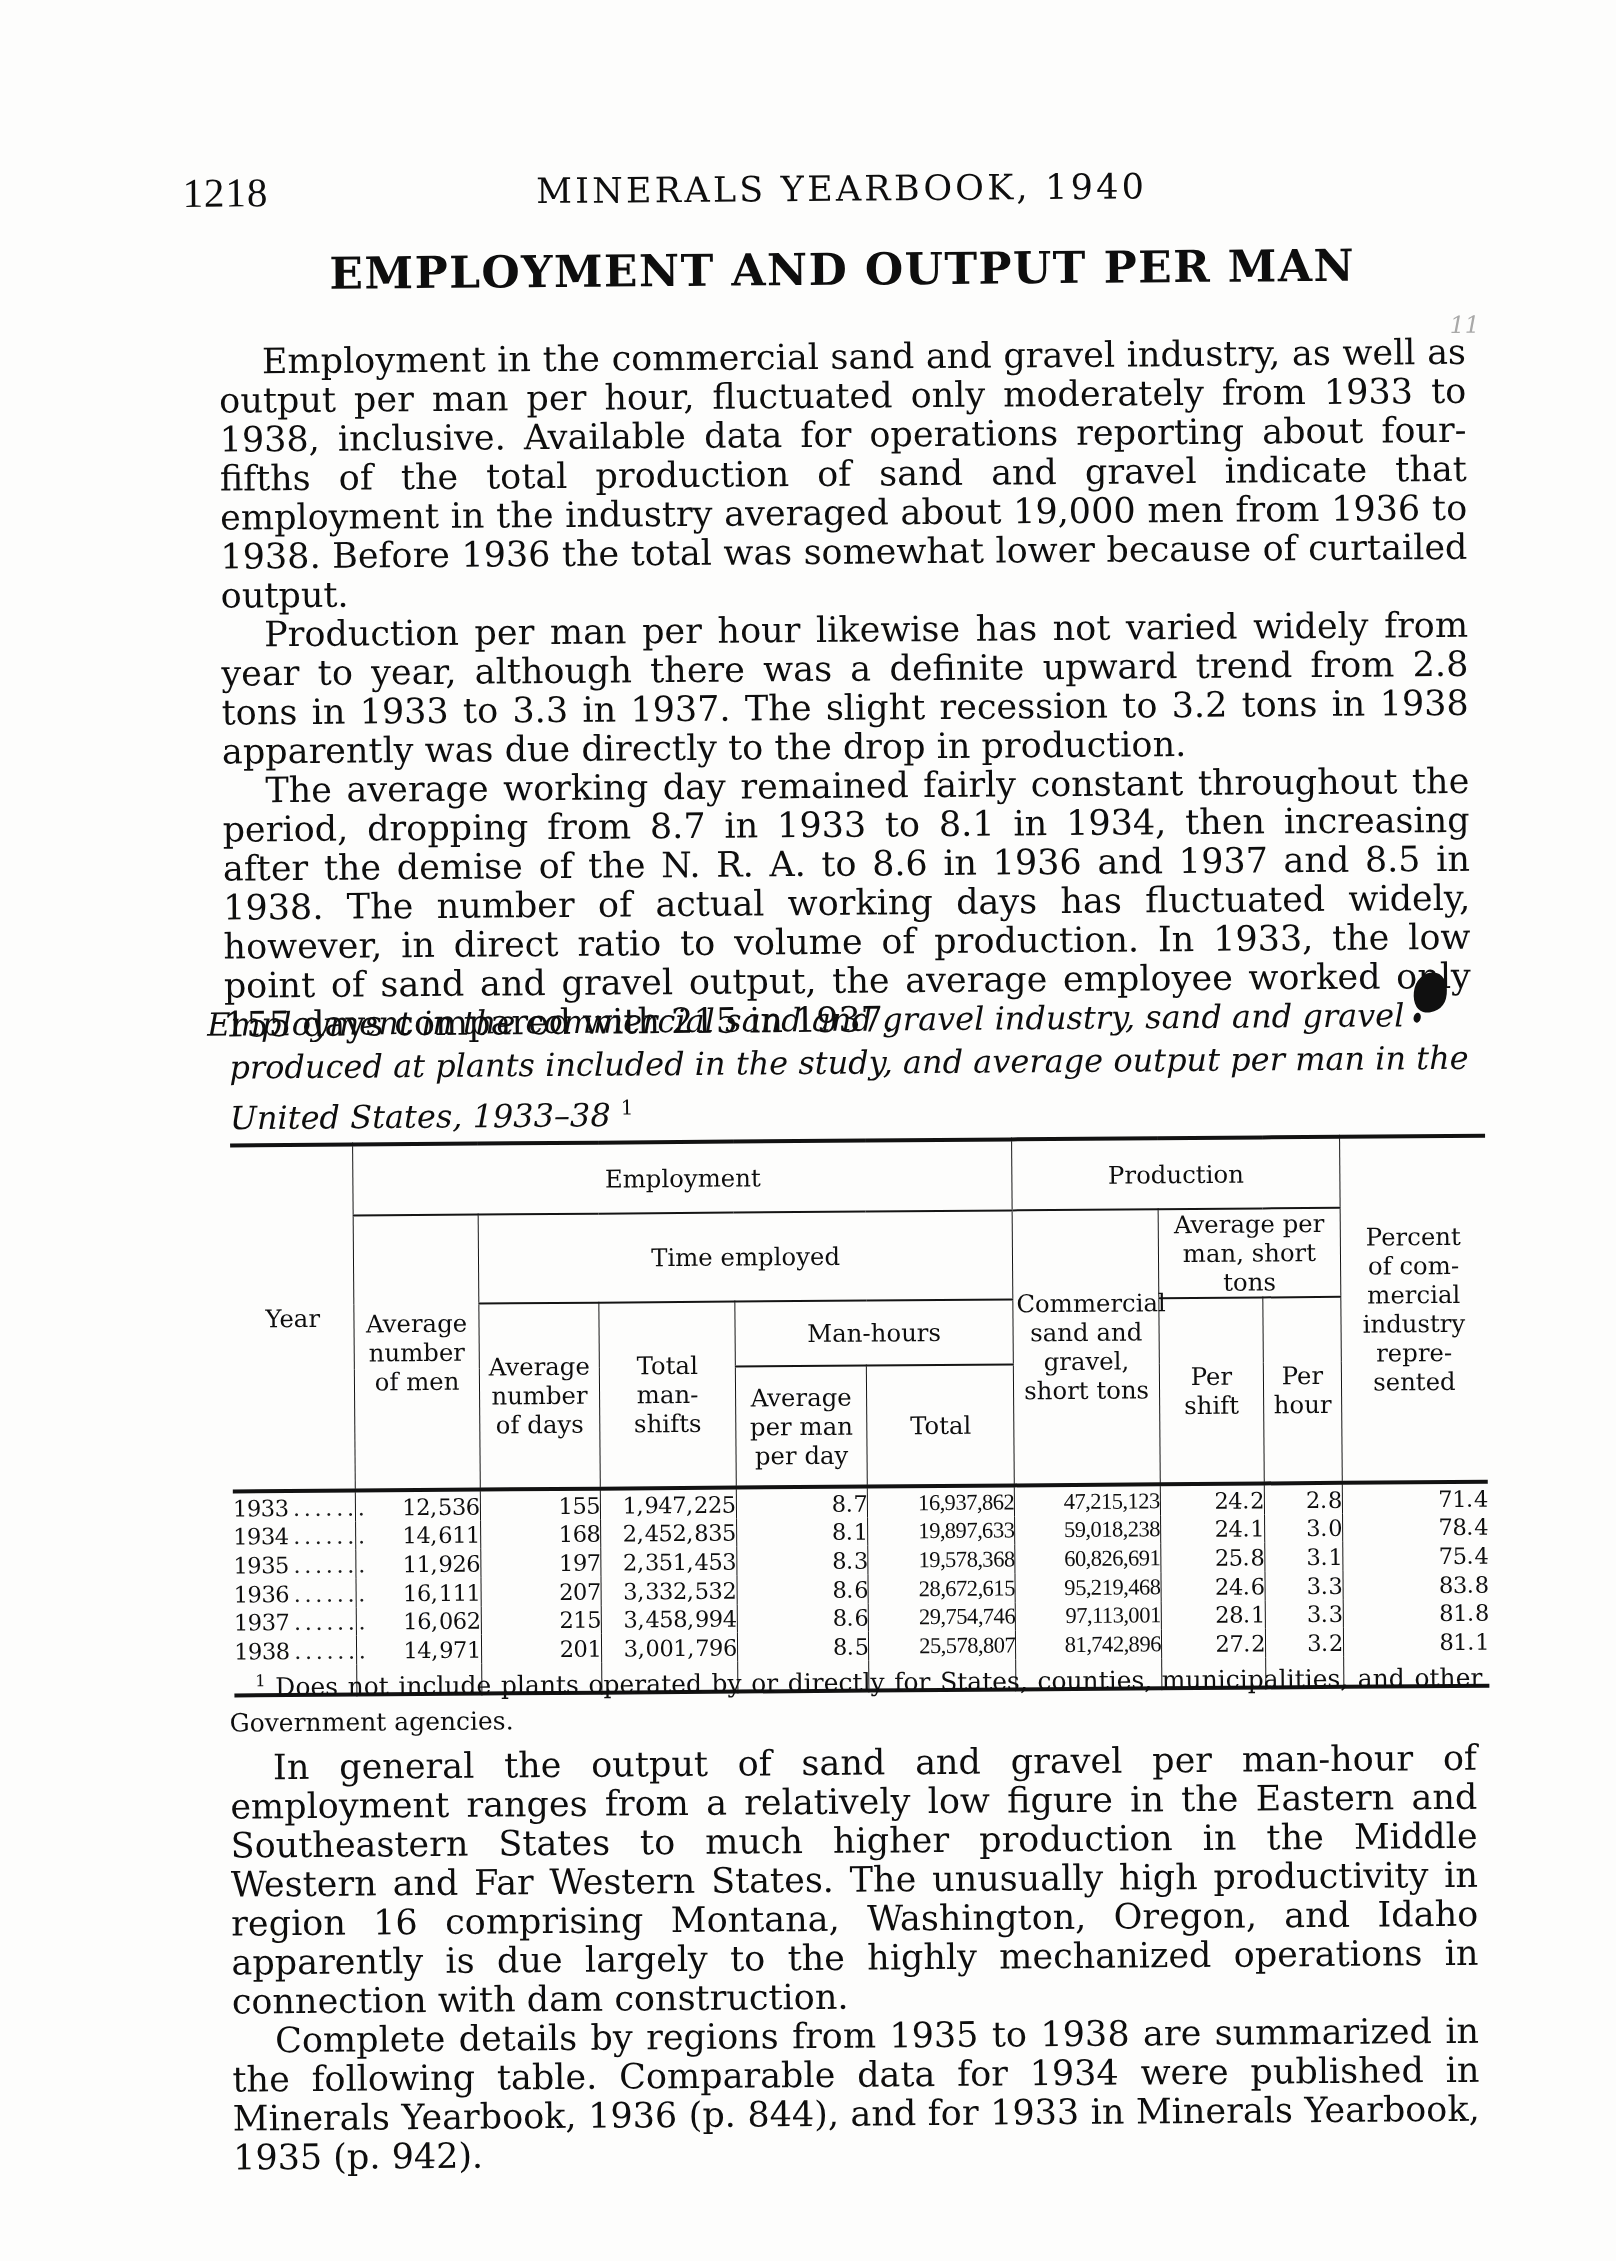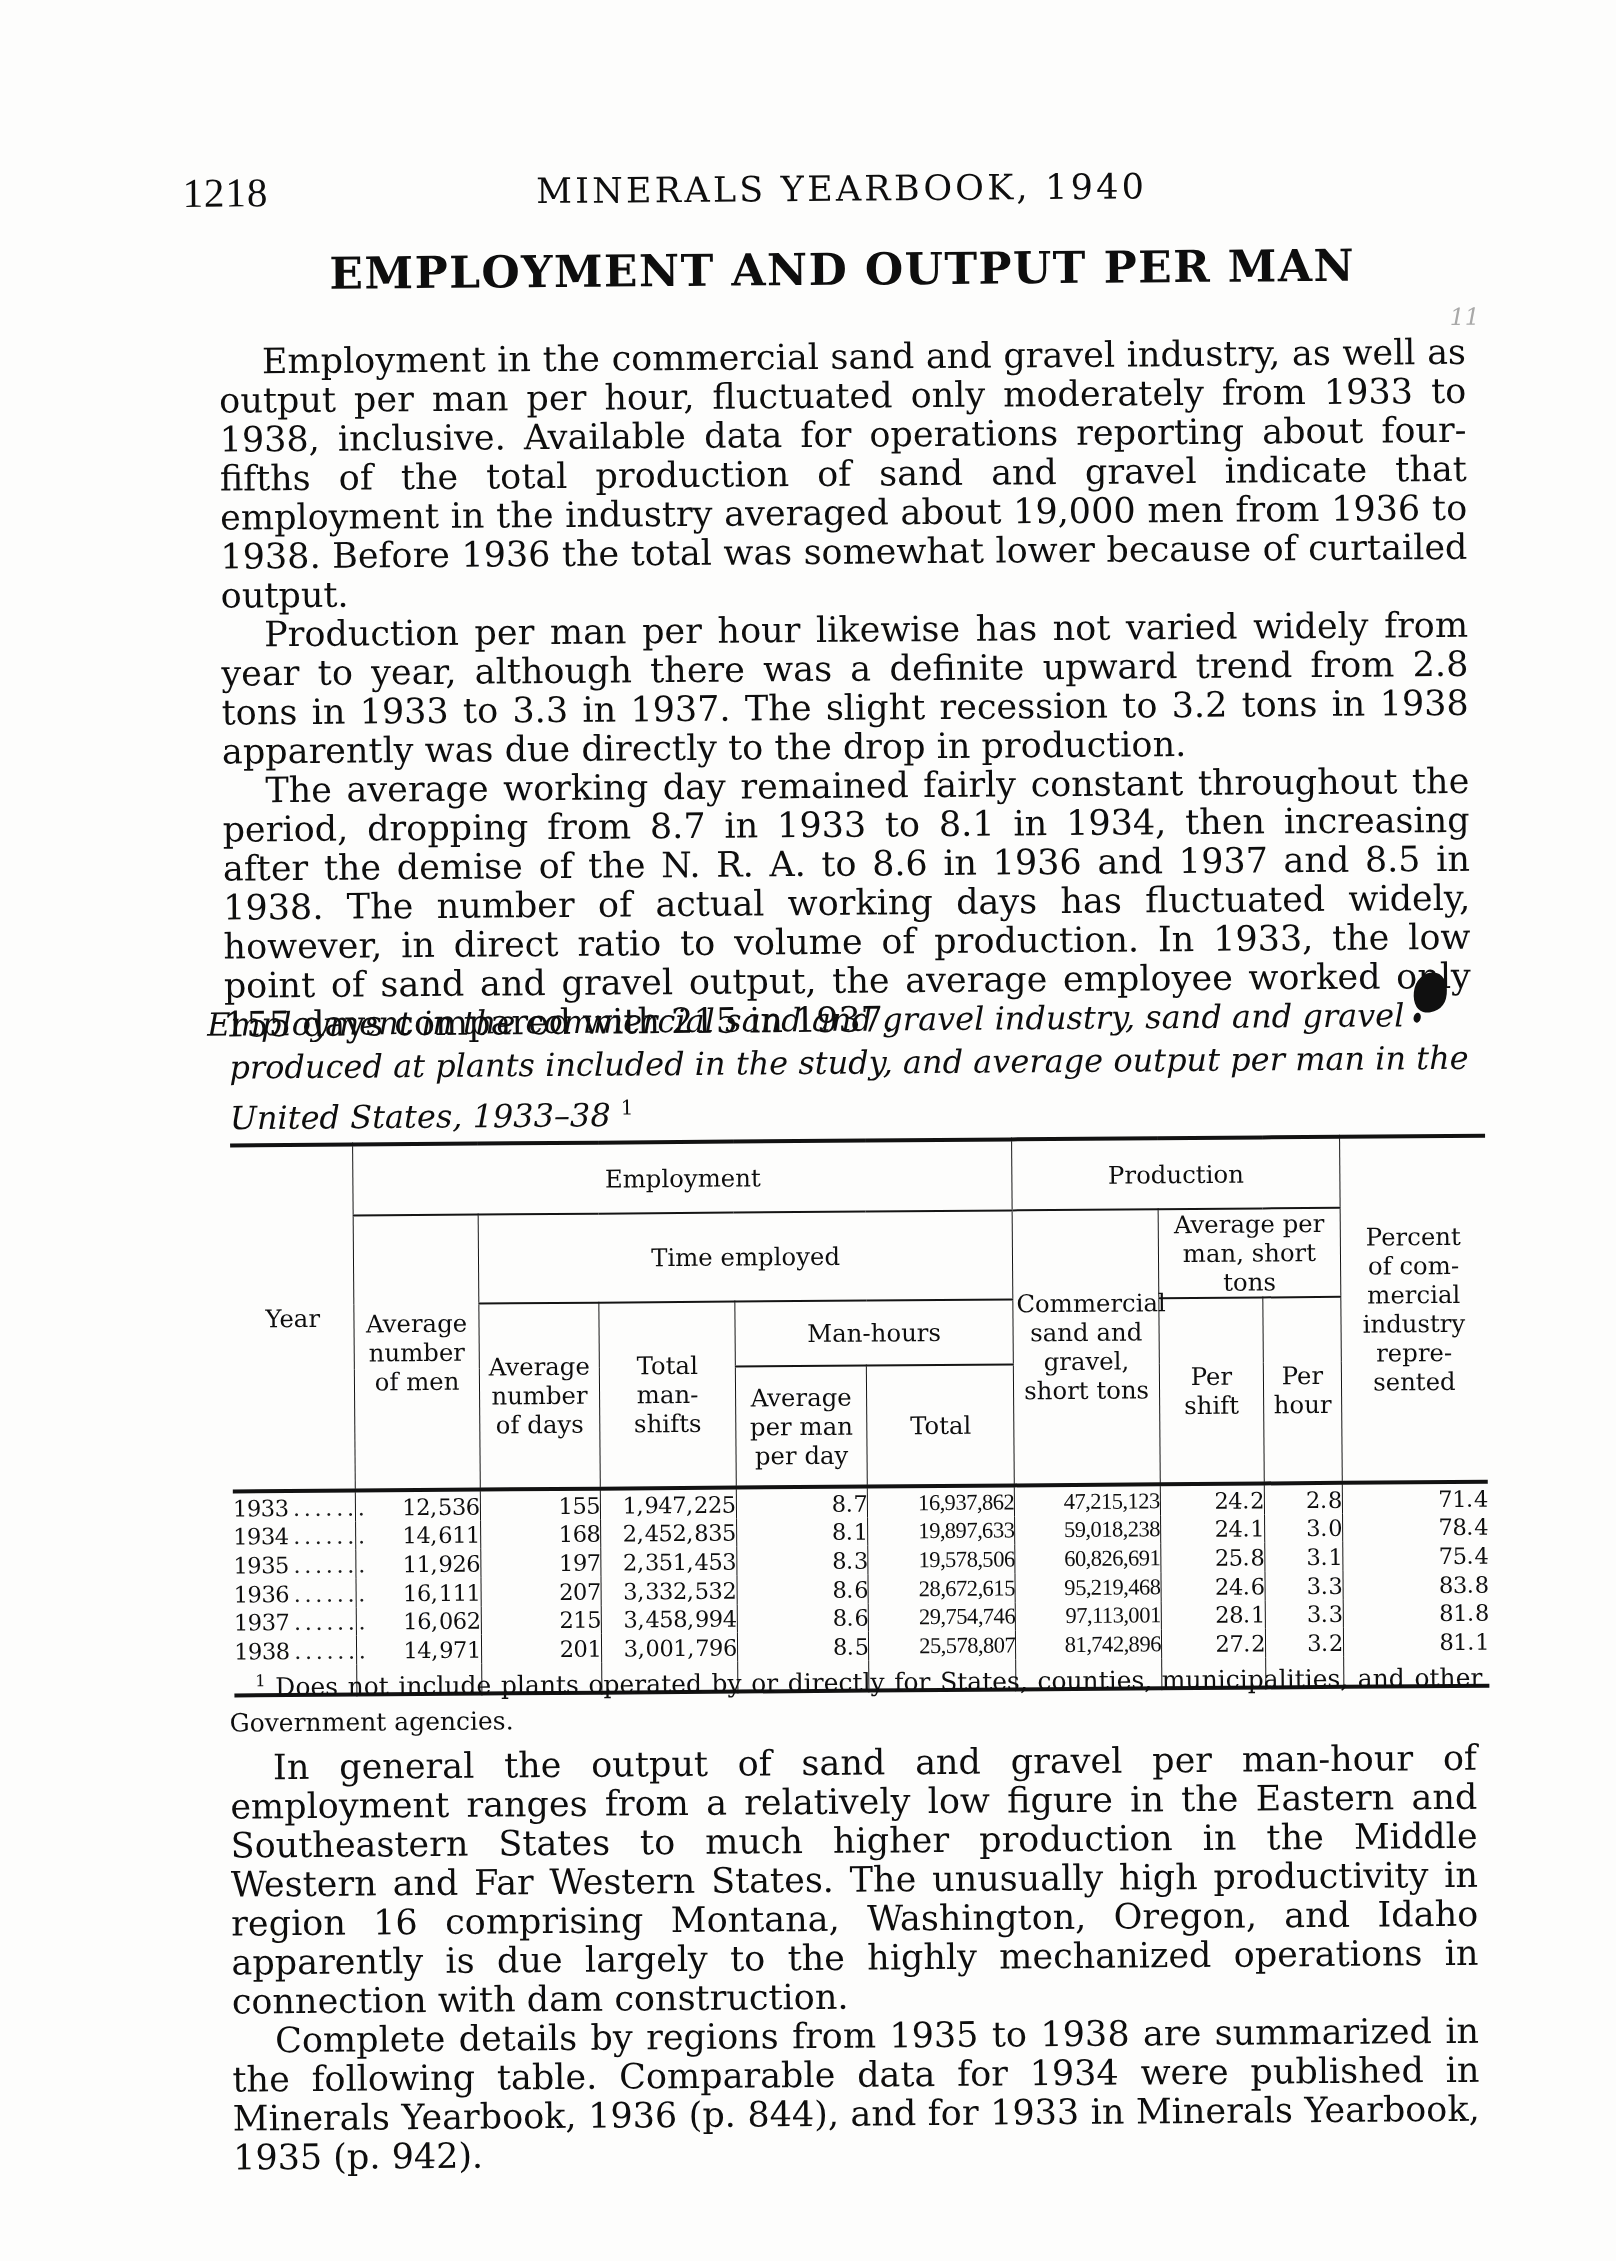--- a/index.html
+++ b/index.html
@@ -91,21 +91,21 @@
     position: absolute; left: 1416px; top: 977px;
     width: 33px; height: 41px; background: #101010;
     border-radius: 54% 46% 58% 42% / 48% 55% 45% 52%;
     transform: rotate(14deg);
   }
   .ink-blot-caption::after {
     content: ""; position: absolute; left: 6.3px; top: 43px;
     width: 7.2px; height: 10px; background: #101010; border-radius: 50%;
   }
   .pencil-mark {
-    position: absolute; left: 1457px; top: 308px;
+    position: absolute; left: 1457px; top: 316px;
     font-size: 23.5px; color: #8d8d8d; opacity: 0.75;
     font-style: italic;
   }
 </style>
 </head>
 <body>
 
 <div class="sheet">
 
   <div class="page-number">1218</div>
@@ -205,21 +205,21 @@
           <td class="bl pad-r-md">24. 1</td>
           <td class="bl pad-r-md">3. 0</td>
           <td class="bl pad-r-pc">78. 4</td>
         </tr>
         <tr>
           <td class="year-cell"><span>1935</span><span class="leader">.......</span></td>
           <td class="bl pad-r-md">11, 926</td>
           <td class="bl pad-r-lg">197</td>
           <td class="bl pad-r-md">2, 351, 453</td>
           <td class="bl pad-r-lg">8. 3</td>
-          <td class="bl pad-r-sm">19, 578, 506</td>
+          <td class="bl pad-r-sm">19, 578, 368</td>
           <td class="bl pad-r-sm">60, 826, 691</td>
           <td class="bl pad-r-md">25. 8</td>
           <td class="bl pad-r-md">3. 1</td>
           <td class="bl pad-r-pc">75. 4</td>
         </tr>
         <tr>
           <td class="year-cell"><span>1936</span><span class="leader">.......</span></td>
           <td class="bl pad-r-md">16, 111</td>
           <td class="bl pad-r-lg">207</td>
           <td class="bl pad-r-md">3, 332, 532</td>

